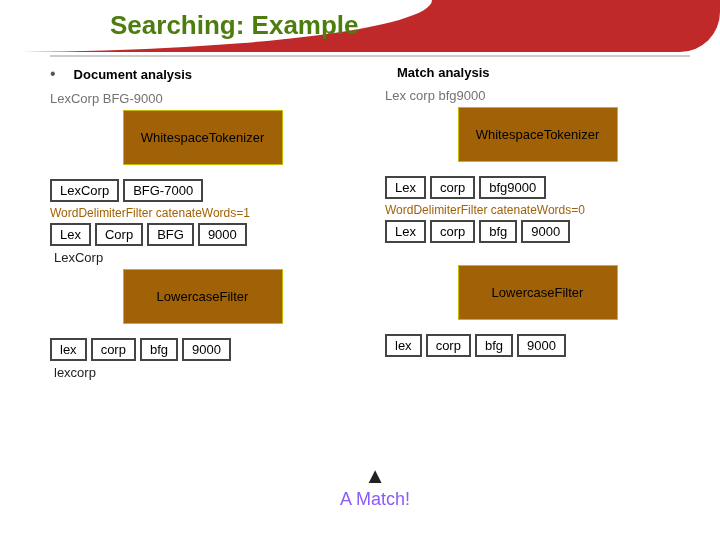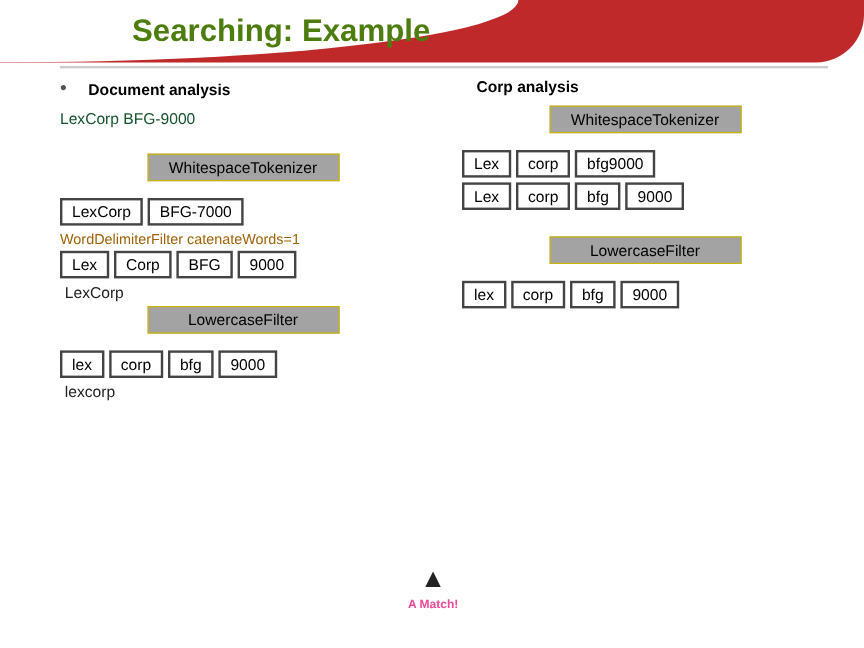--- a/index.html
+++ b/index.html
@@ -78,29 +78,29 @@
     }
     .section-header .label {
       font-weight: bold;
       font-size: 13px;
       padding-left: 12px;
     }
 
     
     .input-string {
       font-size: 13px;
-      margin-bottom: 22px;
-      color: #14532d;
+      margin-bottom: 4px;
+      color: #737373;
     }
 
     
     .yellow-box {
-      background: #a3a3a3;
+      background: #a16207;
       border: 1px solid #c8b800;
-      padding: 3px 8px;
+      padding: 19px 8px;
       margin-bottom: 8px;
       text-align: center;
       font-size: 13px;
       display: inline-block;
       min-width: 160px;
     }
 
     
     .token-row {
       display: flex;
@@ -132,23 +132,23 @@
       bottom: 30px;
       left: 340px;
       text-align: center;
     }
     .match-arrow {
       font-size: 22px;
       color: #222;
       display: block;
     }
     .match-text {
-      font-size: 10px;
-      color: #ec4899;
-      font-weight: bold;
+      font-size: 18px;
+      color: #8b5cf6;
+      font-weight: normal;
     }
 
     
     .filter-line {
       font-size: 12px;
       margin: 3px 0 3px 0;
       color: #a16207;
     }
 
     .section-block {
@@ -207,36 +207,38 @@
         <div class="token-box">bfg</div>
         <div class="token-box">9000</div>
       </div>
 
       <div class="sub-label">lexcorp</div>
     </div>
 
     <div class="col">
 
       <div class="section-header">
-        <span class="label">Corp analysis</span>
-      </div>
-
+        <span class="label">Match analysis</span>
+      </div>
+
+      <div class="input-string">Lex corp bfg9000</div>
 
       <div class="section-block">
         <div style="text-align:center;">
           <span class="yellow-box">WhitespaceTokenizer</span>
         </div>
       </div>
 
       <div class="token-row">
         <div class="token-box">Lex</div>
         <div class="token-box">corp</div>
         <div class="token-box">bfg9000</div>
       </div>
 
+      <div class="filter-line">WordDelimiterFilter catenateWords=0</div>
 
       <div class="token-row">
         <div class="token-box">Lex</div>
         <div class="token-box">corp</div>
         <div class="token-box">bfg</div>
         <div class="token-box">9000</div>
       </div>
 
       <div style="text-align:center; margin-top:22px; margin-bottom:6px;">
         <span class="yellow-box">LowercaseFilter</span>

